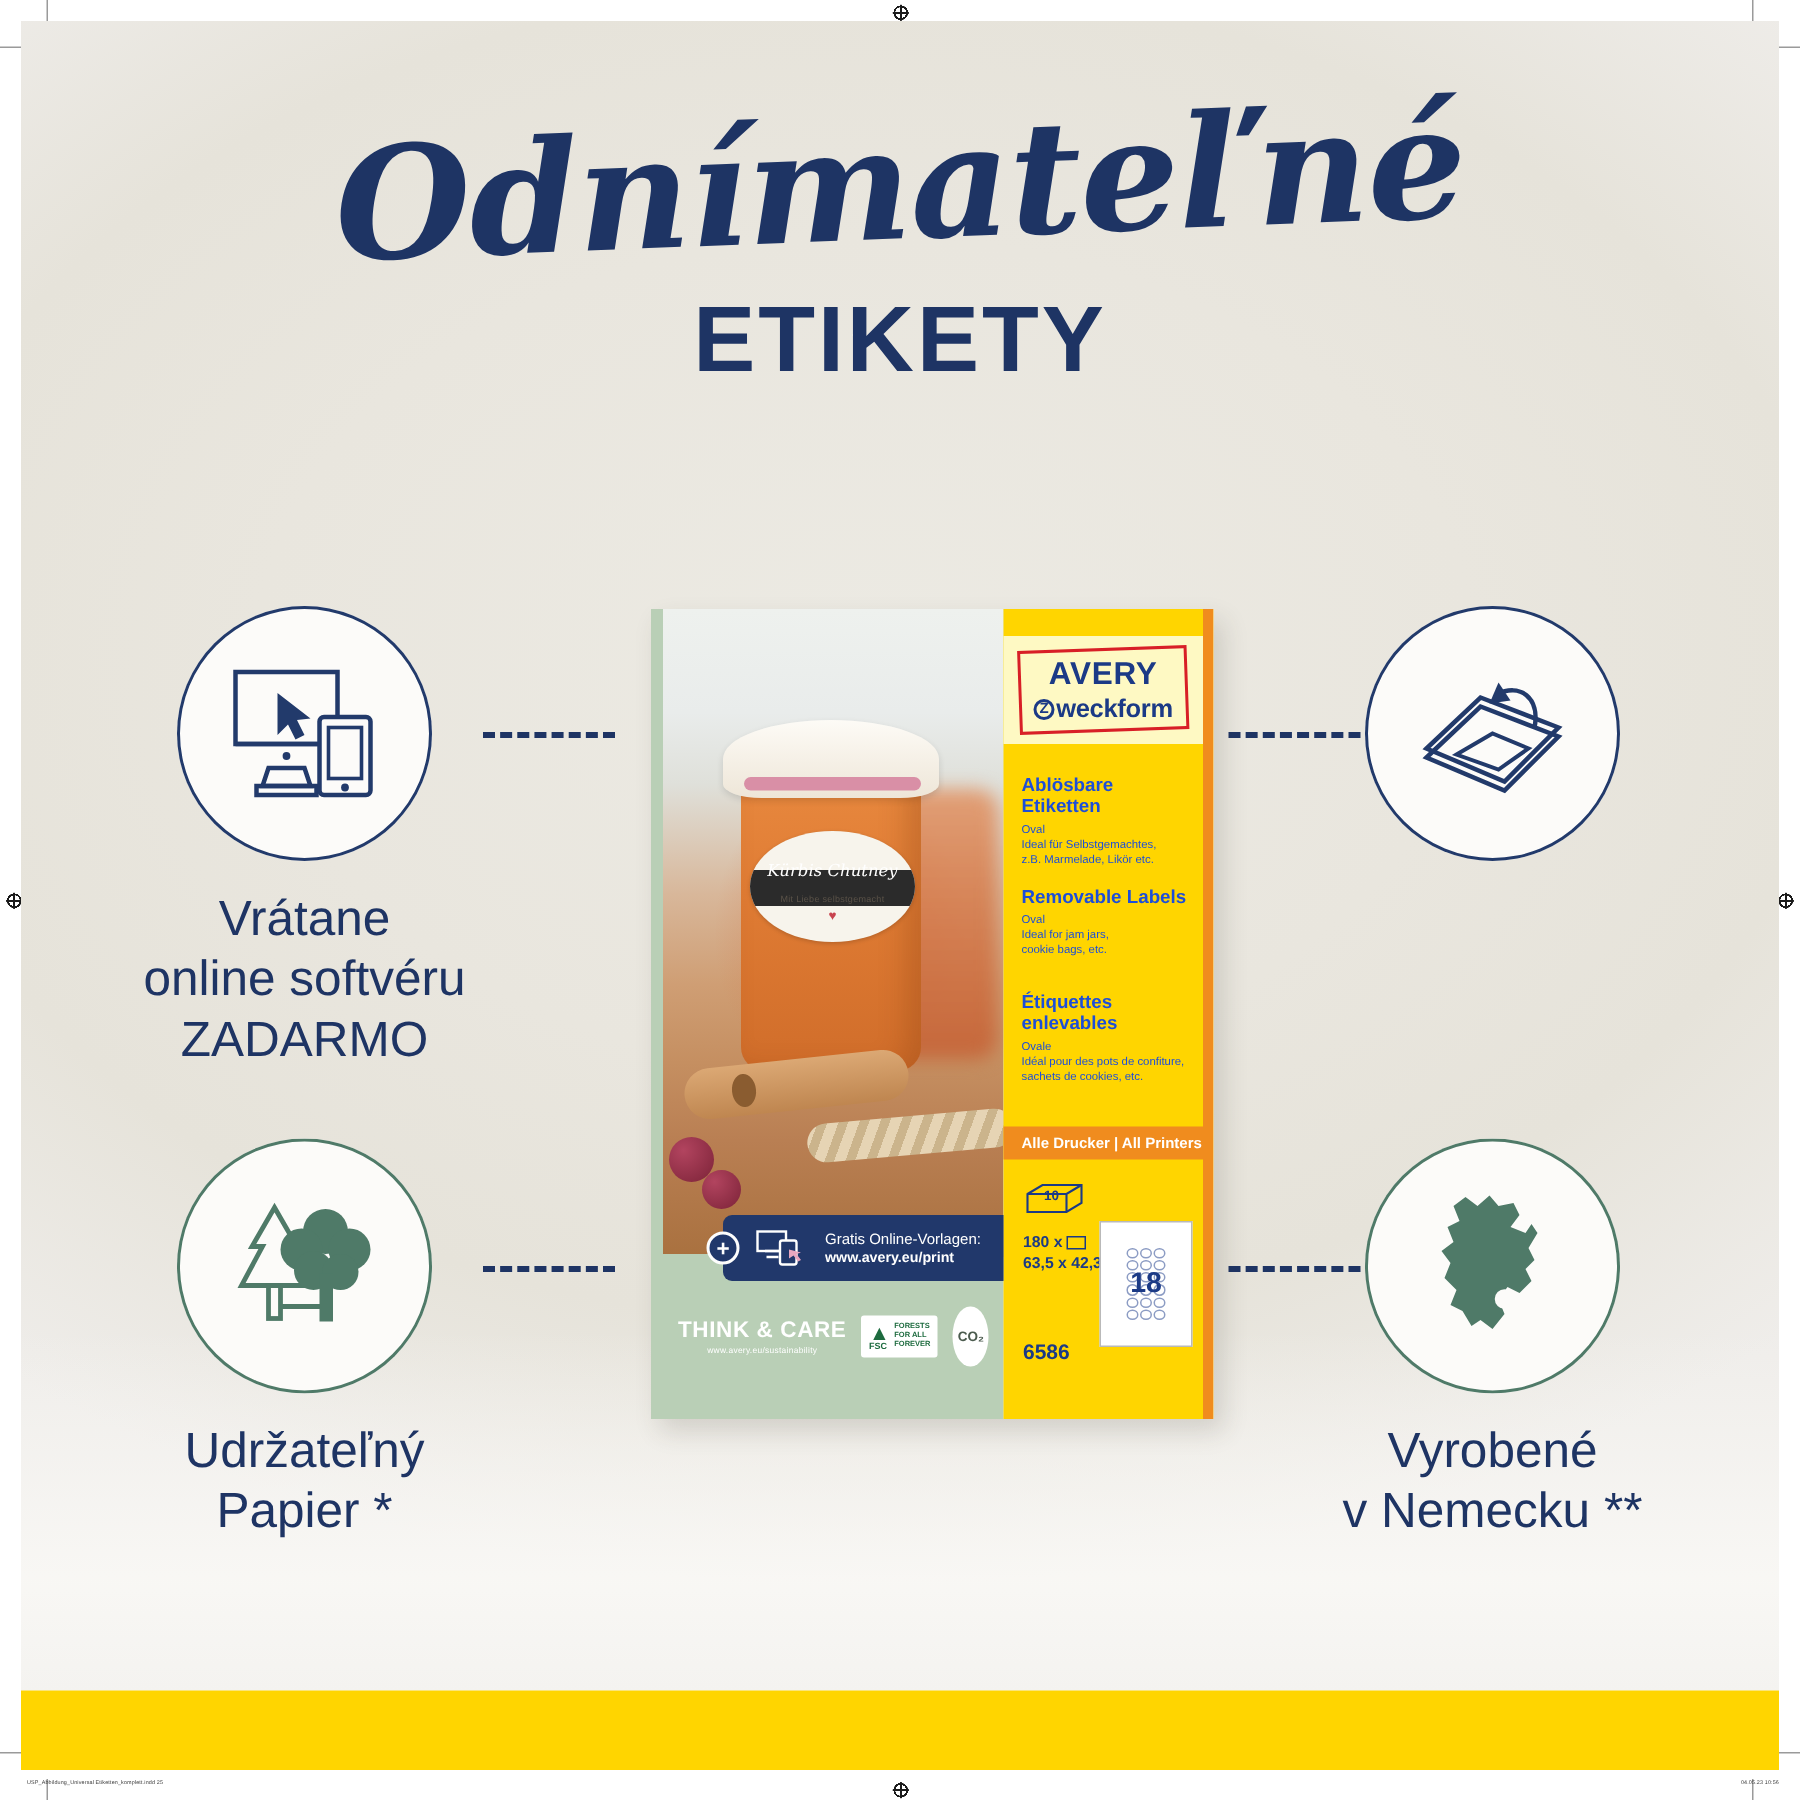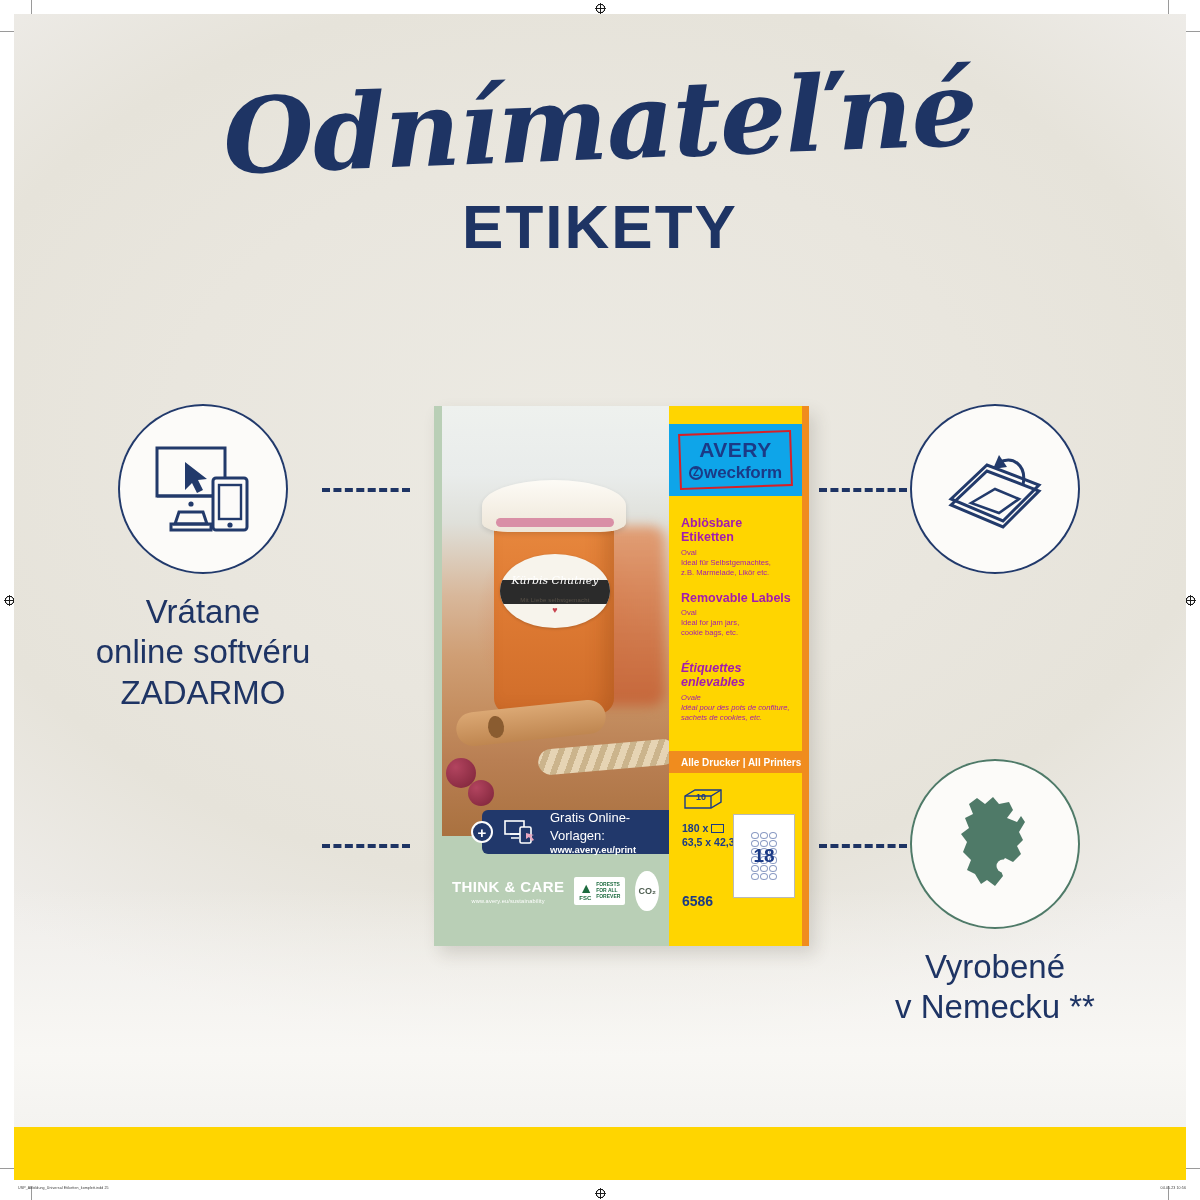--- a/index.html
+++ b/index.html
@@ -247,21 +247,21 @@
   #online-plus {
     position: absolute; left: -11px; top: 50%;
     transform: translateY(-50%);
     width: 22px; height: 22px; border-radius: 50%;
     background: #21386b;
     border: 2px solid #fdfdfd;
     color: #fff; font-size: 15px; font-weight: 700;
     display: flex; align-items: center; justify-content: center;
     line-height: 1;
   }
-  #online-txt { font-size: 13px; line-height: 1.35; }
+  #online-txt { font-size: 10px; line-height: 1.35; }
   #online-url { font-size: 9.5px; font-weight: 700; }
 
   
   #sustain {
     position: absolute; left: 8px; bottom: 0; right: 0; height: 110px;
     background: #b9cfb6;
     display: flex; align-items: center; gap: 10px;
     padding: 0 10px;
   }
   #think-care { color: #ffffff; text-align: center; }
@@ -289,21 +289,21 @@
     background: #ffd500;
   }
   #pack-right::after {
     content: "";
     position: absolute; right: 0; top: 0; bottom: 0; width: 7px;
     background: #f08c1e;
   }
   #logo-box {
     position: absolute; left: 0; top: 18px;
     width: 133px; height: 72px;
-    background: #0ea5e9;
+    background: #fef9c3;
     display: flex; flex-direction: column;
     align-items: center; justify-content: center;
   }
   #logo-frame {
     position: absolute; left: 10px; top: 8px; right: 10px; bottom: 8px;
     border: 2.5px solid #d81f26;
     transform: rotate(-2deg);
   }
   #avery-word {
     position: relative; z-index: 2;
@@ -316,26 +316,26 @@
   }
   #z-circle {
     width: 14px; height: 14px; border-radius: 50%;
     border: 2px solid #1b3a86;
     color: #1b3a86; font-size: 10px; font-weight: 700;
     display: flex; align-items: center; justify-content: center;
     line-height: 1;
   }
   #zweck-word { font-size: 17px; font-weight: 700; color: #1b3a86; letter-spacing: -0.2px; }
 
-  .lang-block { position: absolute; left: 12px; right: 14px; color: #a21caf; }
+  .lang-block { position: absolute; left: 12px; right: 14px; color: #1d4ed8; }
   .lang-h { font-size: 12.5px; font-weight: 700; line-height: 1.14; }
   .lang-b { font-size: 7.6px; line-height: 1.32; margin-top: 3px; }
   #lang-de { top: 110px; }
   #lang-en { top: 185px; }
-  #lang-fr { top: 255px; font-style: italic; }
+  #lang-fr { top: 255px; }
 
   #printers-bar {
     position: absolute; left: 0; top: 345px; width: 133px; height: 22px;
     background: #f08c1e;
     display: flex; align-items: center;
     padding-left: 12px;
     color: #ffffff; font-size: 10px; font-weight: 700;
   }
 
   #sheets-icon {
@@ -451,20 +451,37 @@
         <svg width="108" height="92" viewBox="0 0 108 92">
           <path d="M10 56 L46 22 L98 42 L62 78 Z" fill="none" stroke="#223a6b" stroke-width="3"></path>
           <path d="M10 62 L46 28 L98 48 L62 84 Z" fill="none" stroke="#223a6b" stroke-width="3"></path>
           <path d="M30 60 L54 46 L78 56 L58 70 Z" fill="none" stroke="#223a6b" stroke-width="2.6"></path>
           <path d="M57 20 C72 12, 86 22, 82 42" fill="none" stroke="#223a6b" stroke-width="3"></path>
           <path d="M52 26 L58 12 L66 24 Z" fill="#223a6b"></path>
         </svg>
       </div>
     </div>
 
+    <div class="feature" id="feat-bl">
+      <div class="circle green">
+        <svg width="104" height="98" viewBox="0 0 104 98">
+          <path d="M32 10 L47 36 H40 L54 62 H10 L24 36 H17 Z" fill="none" stroke="#4f7a68" stroke-width="3.2"></path>
+          <rect x="28" y="62" width="8" height="22" fill="none" stroke="#4f7a68" stroke-width="3.2"></rect>
+          <path d="M36 76 h28" fill="none" stroke="#4f7a68" stroke-width="3.2"></path>
+          <circle cx="66" cy="26" r="15" fill="#4f7a68"></circle>
+          <circle cx="50" cy="38" r="14" fill="#4f7a68"></circle>
+          <circle cx="82" cy="38" r="14" fill="#4f7a68"></circle>
+          <circle cx="58" cy="52" r="13" fill="#4f7a68"></circle>
+          <circle cx="76" cy="53" r="12" fill="#4f7a68"></circle>
+          <rect x="62" y="54" width="9" height="32" fill="#4f7a68"></rect>
+        </svg>
+      </div>
+      <div class="caption">Udržateľný
+Papier *</div>
+    </div>
 
     <div class="feature" id="feat-br">
       <div class="circle green">
         <svg width="96" height="104" viewBox="0 0 96 104">
           <path d="M30 6 L38 12 L46 5 L52 12 L62 10 L66 18 L60 26 L70 30 L74 24 L78 30
                    L72 40 L76 48 L70 54 L74 62 L66 70 L58 66 L52 74 L56 84 L48 94
                    L40 88 L34 92 L28 82 L20 78 L24 68 L16 60 L20 50 L14 42 L22 36
                    L18 26 L26 22 L22 12 Z" fill="#4f7a68"></path>
           <circle cx="56" cy="74" r="6.5" fill="#fcfbf9"></circle>
         </svg>

